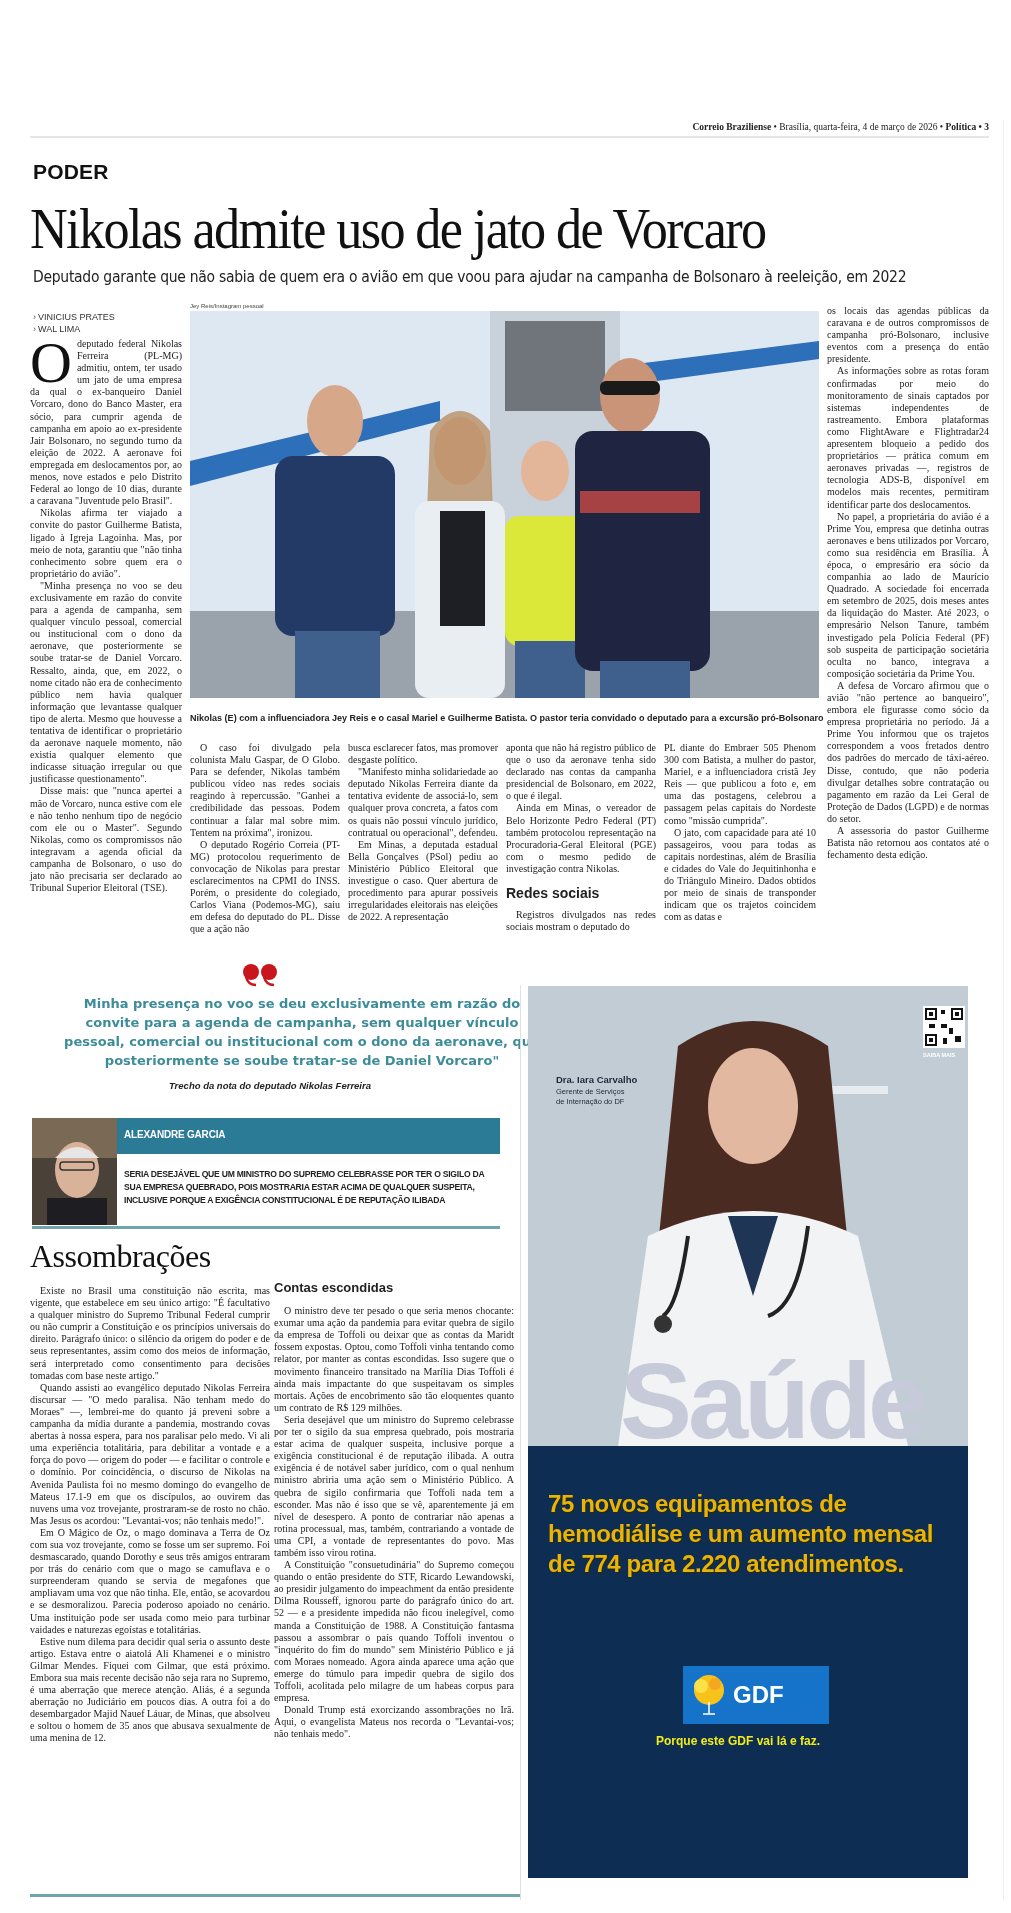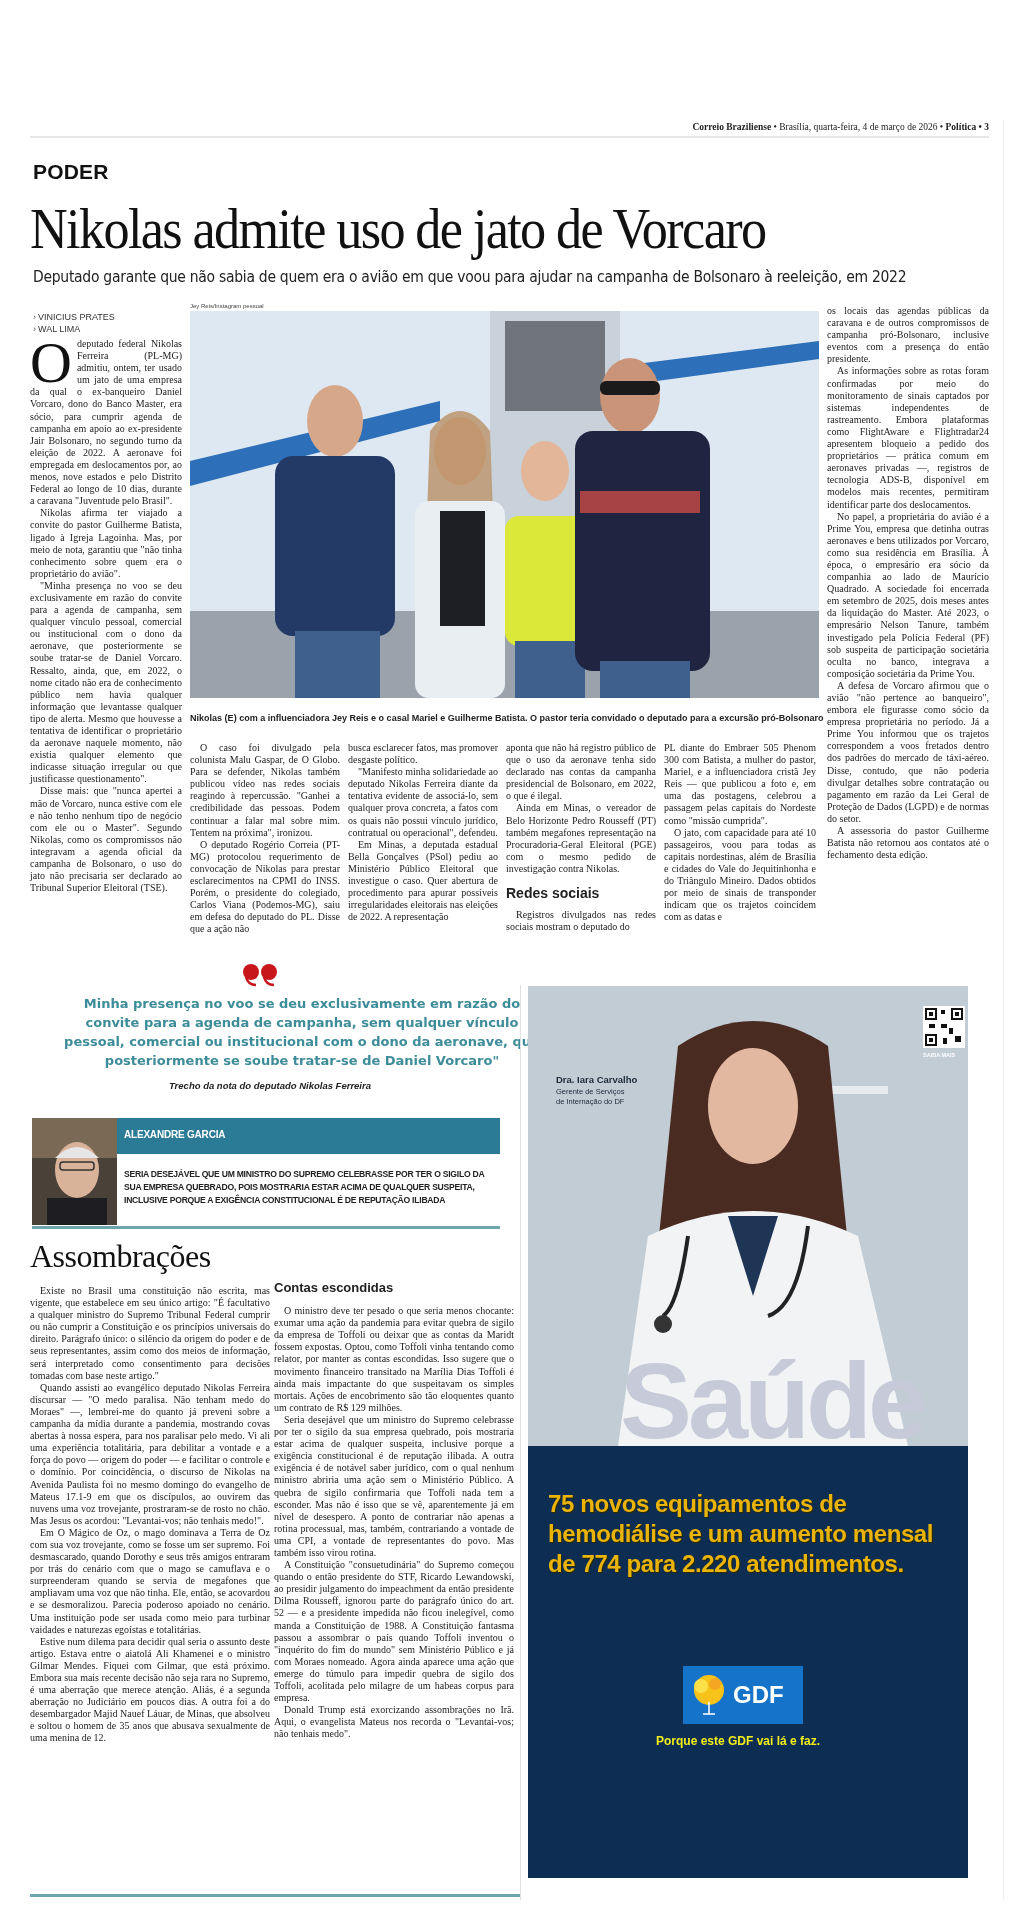--- a/index.html
+++ b/index.html
@@ -58,21 +58,21 @@
   .ad-photo { position: absolute; left: 0; top: 0; width: 440px; height: 460px;
               background: linear-gradient(180deg, #b8c4cf 0%, #cfd7de 40%, #aebbc6 100%); }
   .ad-doc-name { left: 28px; top: 88px; font-family: "Liberation Sans", sans-serif; font-weight: bold; font-size: 9.5px; color: #1b2a3a; }
   .ad-doc-role { left: 28px; top: 101px; font-family: "Liberation Sans", sans-serif; font-size: 7.5px; line-height: 9.5px; color: #1b2a3a; text-align: right; }
   .ad-qr { left: 395px; top: 20px; width: 42px; height: 42px; background: #fff; }
   .ad-qr-label { left: 395px; top: 66px; font-family: "Liberation Sans", sans-serif; font-weight: bold; font-size: 5.5px; color: #ffffff; }
   .ad-big { left: 0; top: 360px; width: 440px; text-align: center; font-family: "Liberation Sans", sans-serif; font-weight: bold;
             font-size: 108px; line-height: 110px; letter-spacing: -4px; color: #c7cbd9; padding-left: 48px; }
   .ad-copy { left: 20px; top: 495px; width: 400px; text-align: left; font-family: "Liberation Sans", sans-serif; font-weight: bold;
              font-size: 24px; line-height: 30px; color: #eab308; letter-spacing: -0.4px; text-shadow: 1px 1px 0 #2b2b00; margin-top: 8px; }
-  .ad-logo { left: 155px; top: 680px; width: 120px; height: 58px; background: #1574c9; }
+  .ad-logo { left: 155px; top: 680px; width: 146px; height: 58px; background: #1574c9; }
   .ad-logo-text { position: absolute; left: 50px; top: 15px; font-family: "Liberation Sans", sans-serif; font-weight: bold; font-size: 24px; color: #fff; }
   .ad-tag { left: 0; top: 748px; width: 420px; text-align: center; font-family: "Liberation Sans", sans-serif; font-weight: bold;
             font-size: 12px; color: #f2ed1a; }
 
   
   .rmargin { left: 1003px; top: 120px; width: 1px; height: 1780px; background: #eeeeee; }
 </style>
 </head>
 <body>
 
@@ -136,21 +136,21 @@
   <p>O caso foi divulgado pela colunista Malu Gaspar, de O Globo. Para se defender, Nikolas também publicou vídeo nas redes sociais reagindo à repercussão. "Ganhei a credibilidade das pessoas. Podem continuar a falar mal sobre mim. Tentem na próxima", ironizou.</p>
   <p>O deputado Rogério Correia (PT-MG) protocolou requerimento de convocação de Nikolas para prestar esclarecimentos na CPMI do INSS. Porém, o presidente do colegiado, Carlos Viana (Podemos-MG), saiu em defesa do deputado do PL. Disse que a ação não</p>
 </div>
 <div class="abs col" style="left:348px; top:742px; width:150px;">
   <p class="noindent">busca esclarecer fatos, mas promover desgaste político.</p>
   <p>"Manifesto minha solidariedade ao deputado Nikolas Ferreira diante da tentativa evidente de associá-lo, sem qualquer prova concreta, a fatos com os quais não possui vínculo jurídico, contratual ou operacional", defendeu.</p>
   <p>Em Minas, a deputada estadual Bella Gonçalves (PSol) pediu ao Ministério Público Eleitoral que investigue o caso. Quer abertura de procedimento para apurar possíveis irregularidades eleitorais nas eleições de 2022. A representação</p>
 </div>
 <div class="abs col" style="left:506px; top:742px; width:150px;">
   <p class="noindent">aponta que não há registro público de que o uso da aeronave tenha sido declarado nas contas da campanha presidencial de Bolsonaro, em 2022, o que é ilegal.</p>
-  <p>Ainda em Minas, o vereador de Belo Horizonte Pedro Rousseff (PT) também megafones representação na Procuradoria-Geral Eleitoral (PGE) com o mesmo pedido de investigação contra Nikolas.</p>
+  <p>Ainda em Minas, o vereador de Belo Horizonte Pedro Federal (PT) também protocolou representação na Procuradoria-Geral Eleitoral (PGE) com o mesmo pedido de investigação contra Nikolas.</p>
   <div class="subsec" style="margin:12px 0 10px;">Redes sociais</div>
   <p>Registros divulgados nas redes sociais mostram o deputado do</p>
 </div>
 <div class="abs col" style="left:664px; top:742px; width:152px;">
   <p class="noindent">PL diante do Embraer 505 Phenom 300 com Batista, a mulher do pastor, Mariel, e a influenciadora cristã Jey Reis — que publicou a foto e, em uma das postagens, celebrou a passagem pelas capitais do Nordeste como "missão cumprida".</p>
   <p>O jato, com capacidade para até 10 passageiros, voou para todas as capitais nordestinas, além de Brasília e cidades do Vale do Jequitinhonha e do Triângulo Mineiro. Dados obtidos por meio de sinais de transponder indicam que os trajetos coincidem com as datas e</p>
 </div>
 
 <div class="abs col" style="left:827px; top:305px; width:162px;">
   <p class="noindent">os locais das agendas públicas da caravana e de outros compromissos de campanha pró-Bolsonaro, inclusive eventos com a presença do então presidente.</p>

